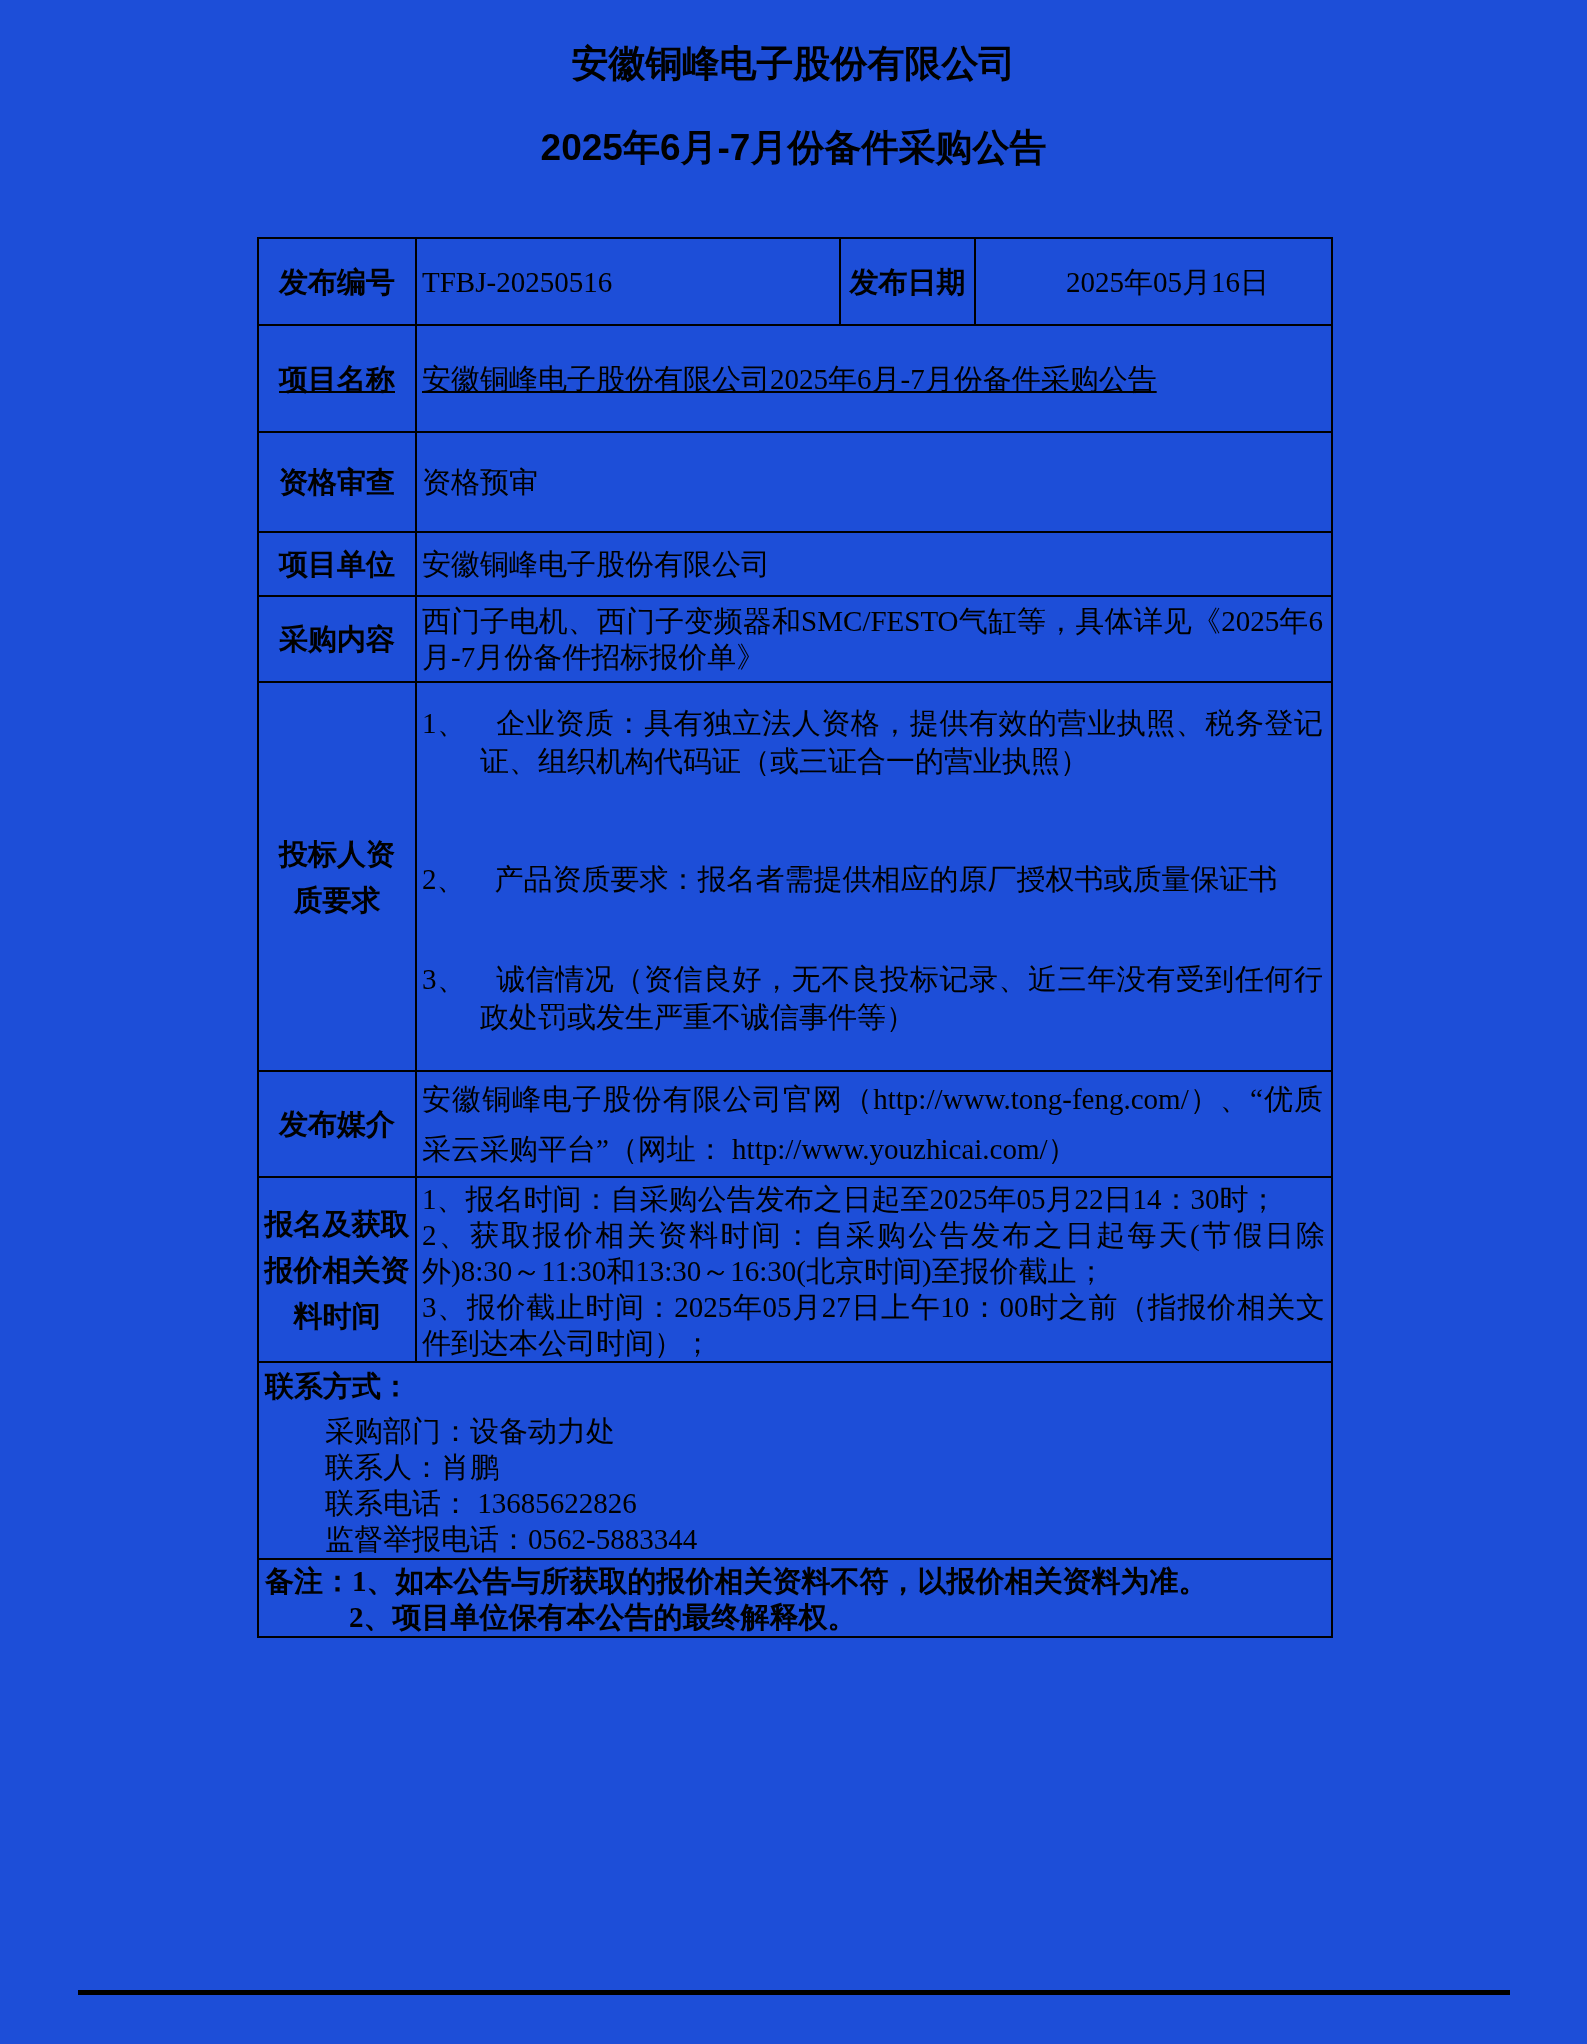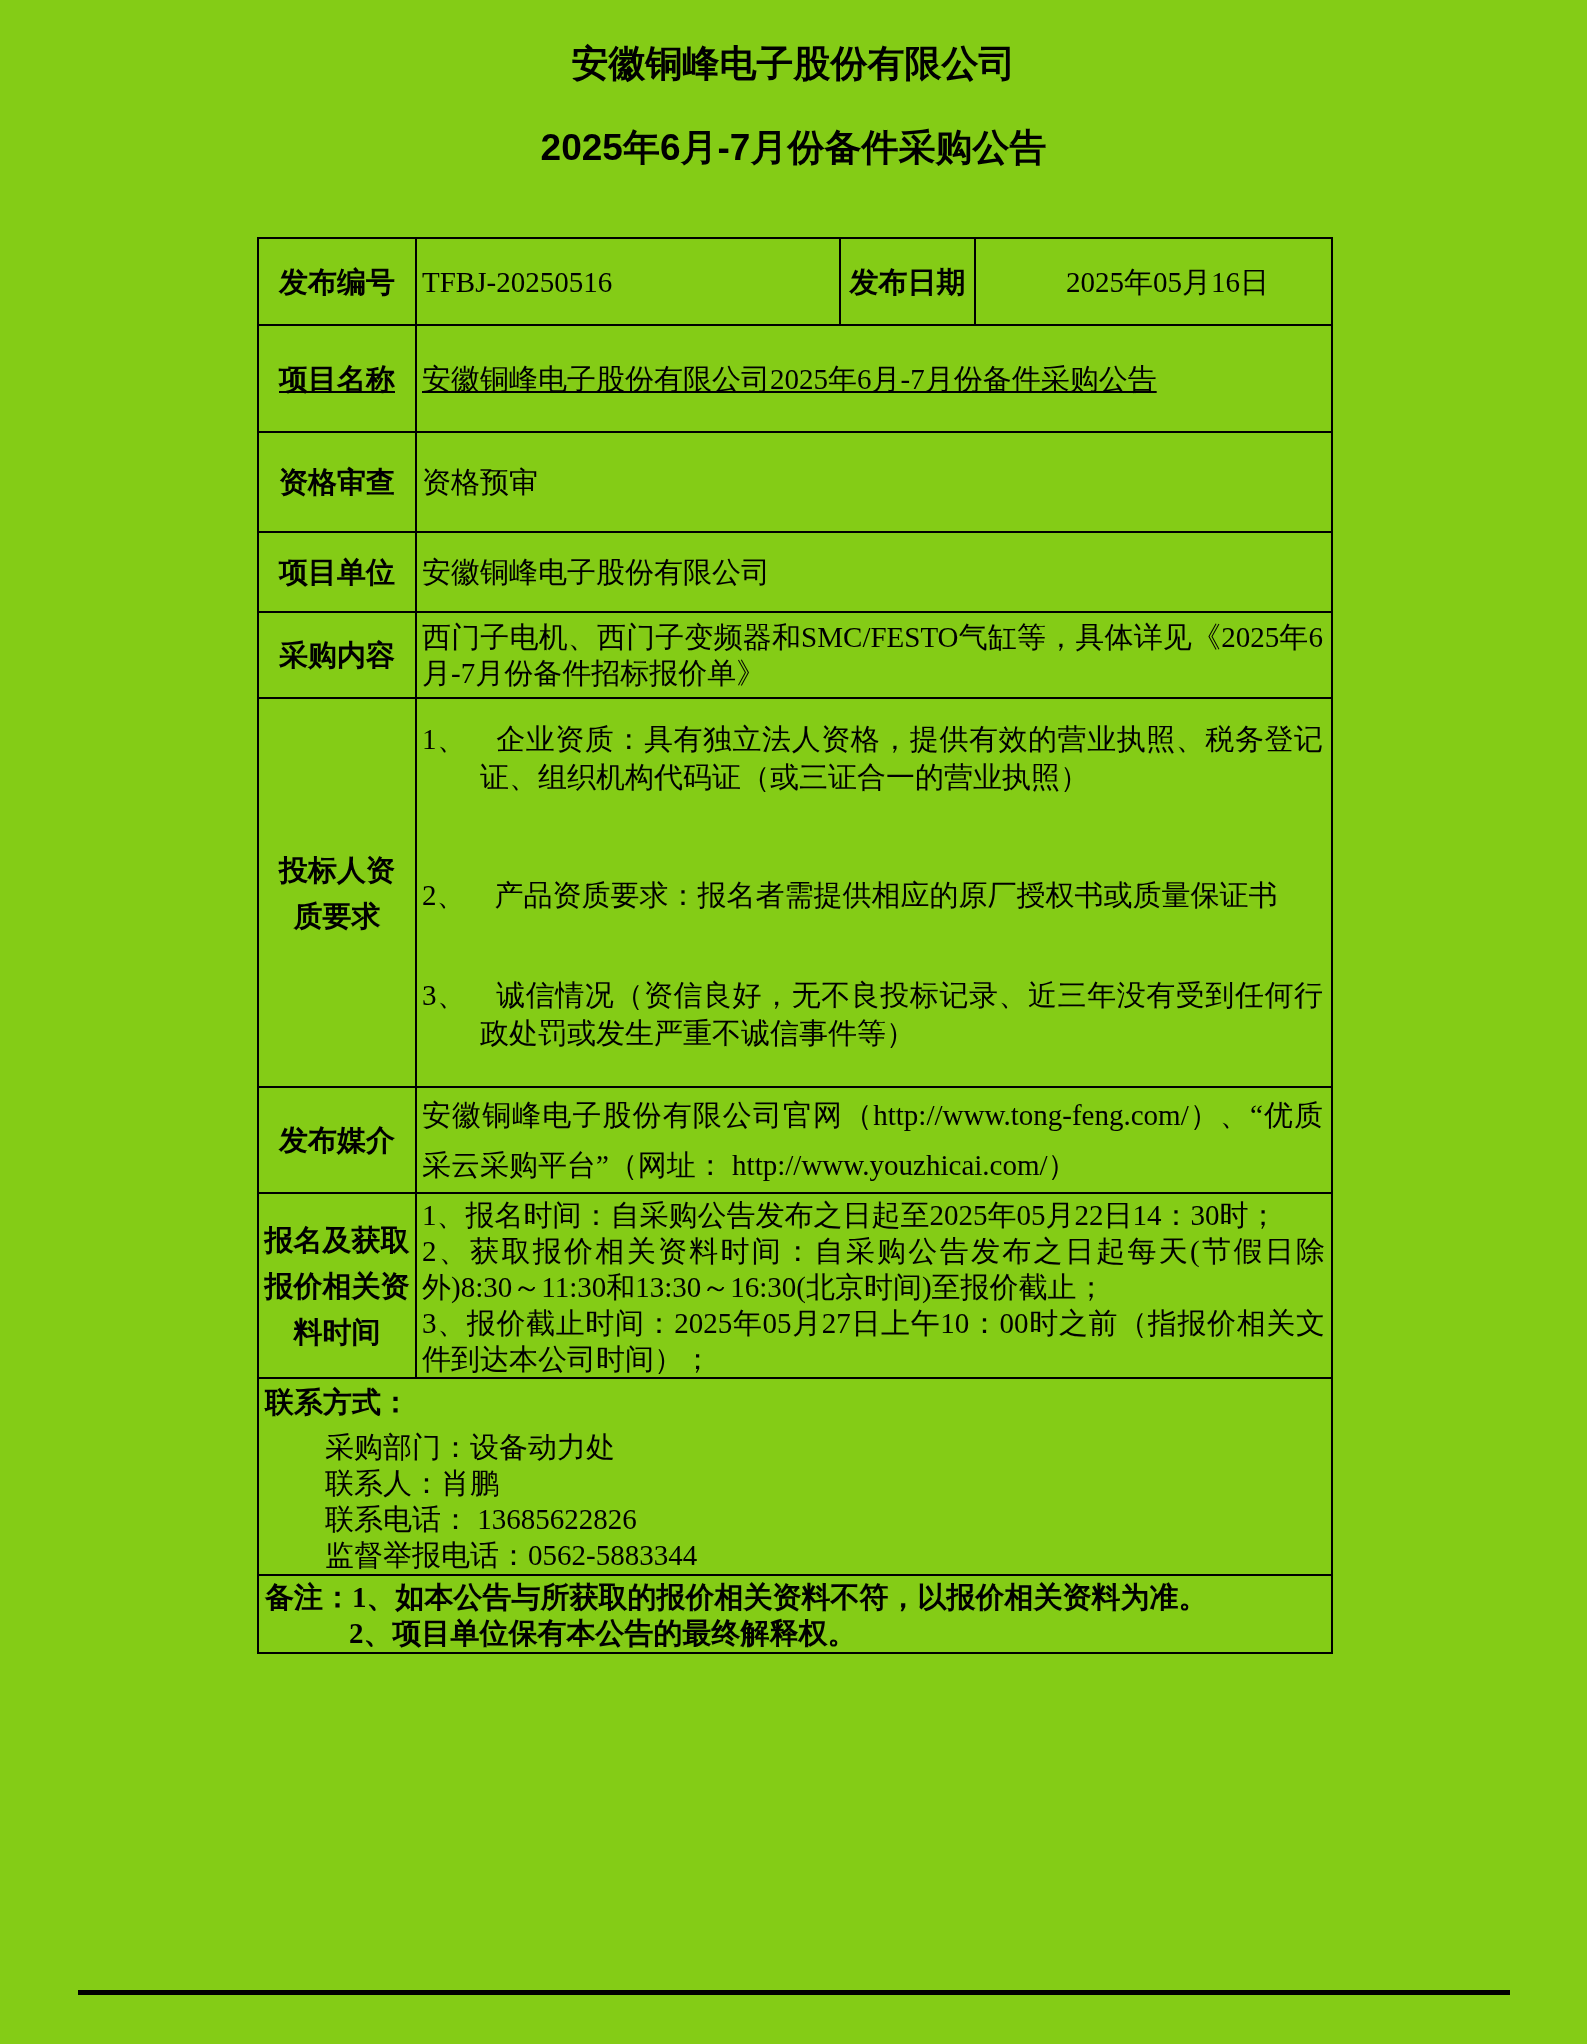--- a/index.html
+++ b/index.html
@@ -2,21 +2,21 @@
 <html><head>
 <meta charset="utf-8">
 <style>
   * { margin:0; padding:0; box-sizing:border-box; }
   html,body { background:#ffffff; }
   body {
     width:1587px; height:2044px;
     font-family:"Liberation Serif","DejaVu Serif",serif;
     color:#000000;
   }
-  .page { position:relative; width:1587px; height:2044px; background:#84cc16; overflow:hidden; }
+  .page { position:relative; width:1587px; height:2044px; background:#1d4ed8; overflow:hidden; }
 
   .doc-title, .doc-subtitle {
     position:absolute; left:0; width:100%;
     text-align:center; font-weight:bold; font-size:37px;
     font-family:"Liberation Sans","DejaVu Sans",sans-serif;
     line-height:40px;
   }
   .doc-title { top:44px; }
   .doc-subtitle { top:128px; }
 
@@ -29,21 +29,21 @@
   td.label {
     font-weight:bold; text-align:center; white-space:pre-line;
     padding:0 4px; line-height:46px;
   }
   td.value { padding:2px 8px 2px 5px; text-align:justify; line-height:36px; }
   td.center { text-align:center;padding-left:36px; }
 
   tr.r-release      { height:87px;border-radius:6px; }
   tr.r-projname     { height:107px;text-decoration:underline; }
   tr.r-qualreview   { height:100px;margin-left:40px; }
-  tr.r-unit         { height:80px; }
+  tr.r-unit         { height:64px; }
   tr.r-location     { height:87px; }
   tr.r-content      { height:86px; }
   tr.r-bidderqual   { height:389px; }
   tr.r-media        { height:101px; }
   tr.r-schedule     { height:185px; }
   tr.r-contact      { height:197px; }
   tr.r-remark       { height:78px; }
 
   td.quals { vertical-align:top; padding:21px 8px 0 5px; }
   .qual-item { line-height:38px; padding-left:58px; text-indent:-58px; text-align:justify; }

